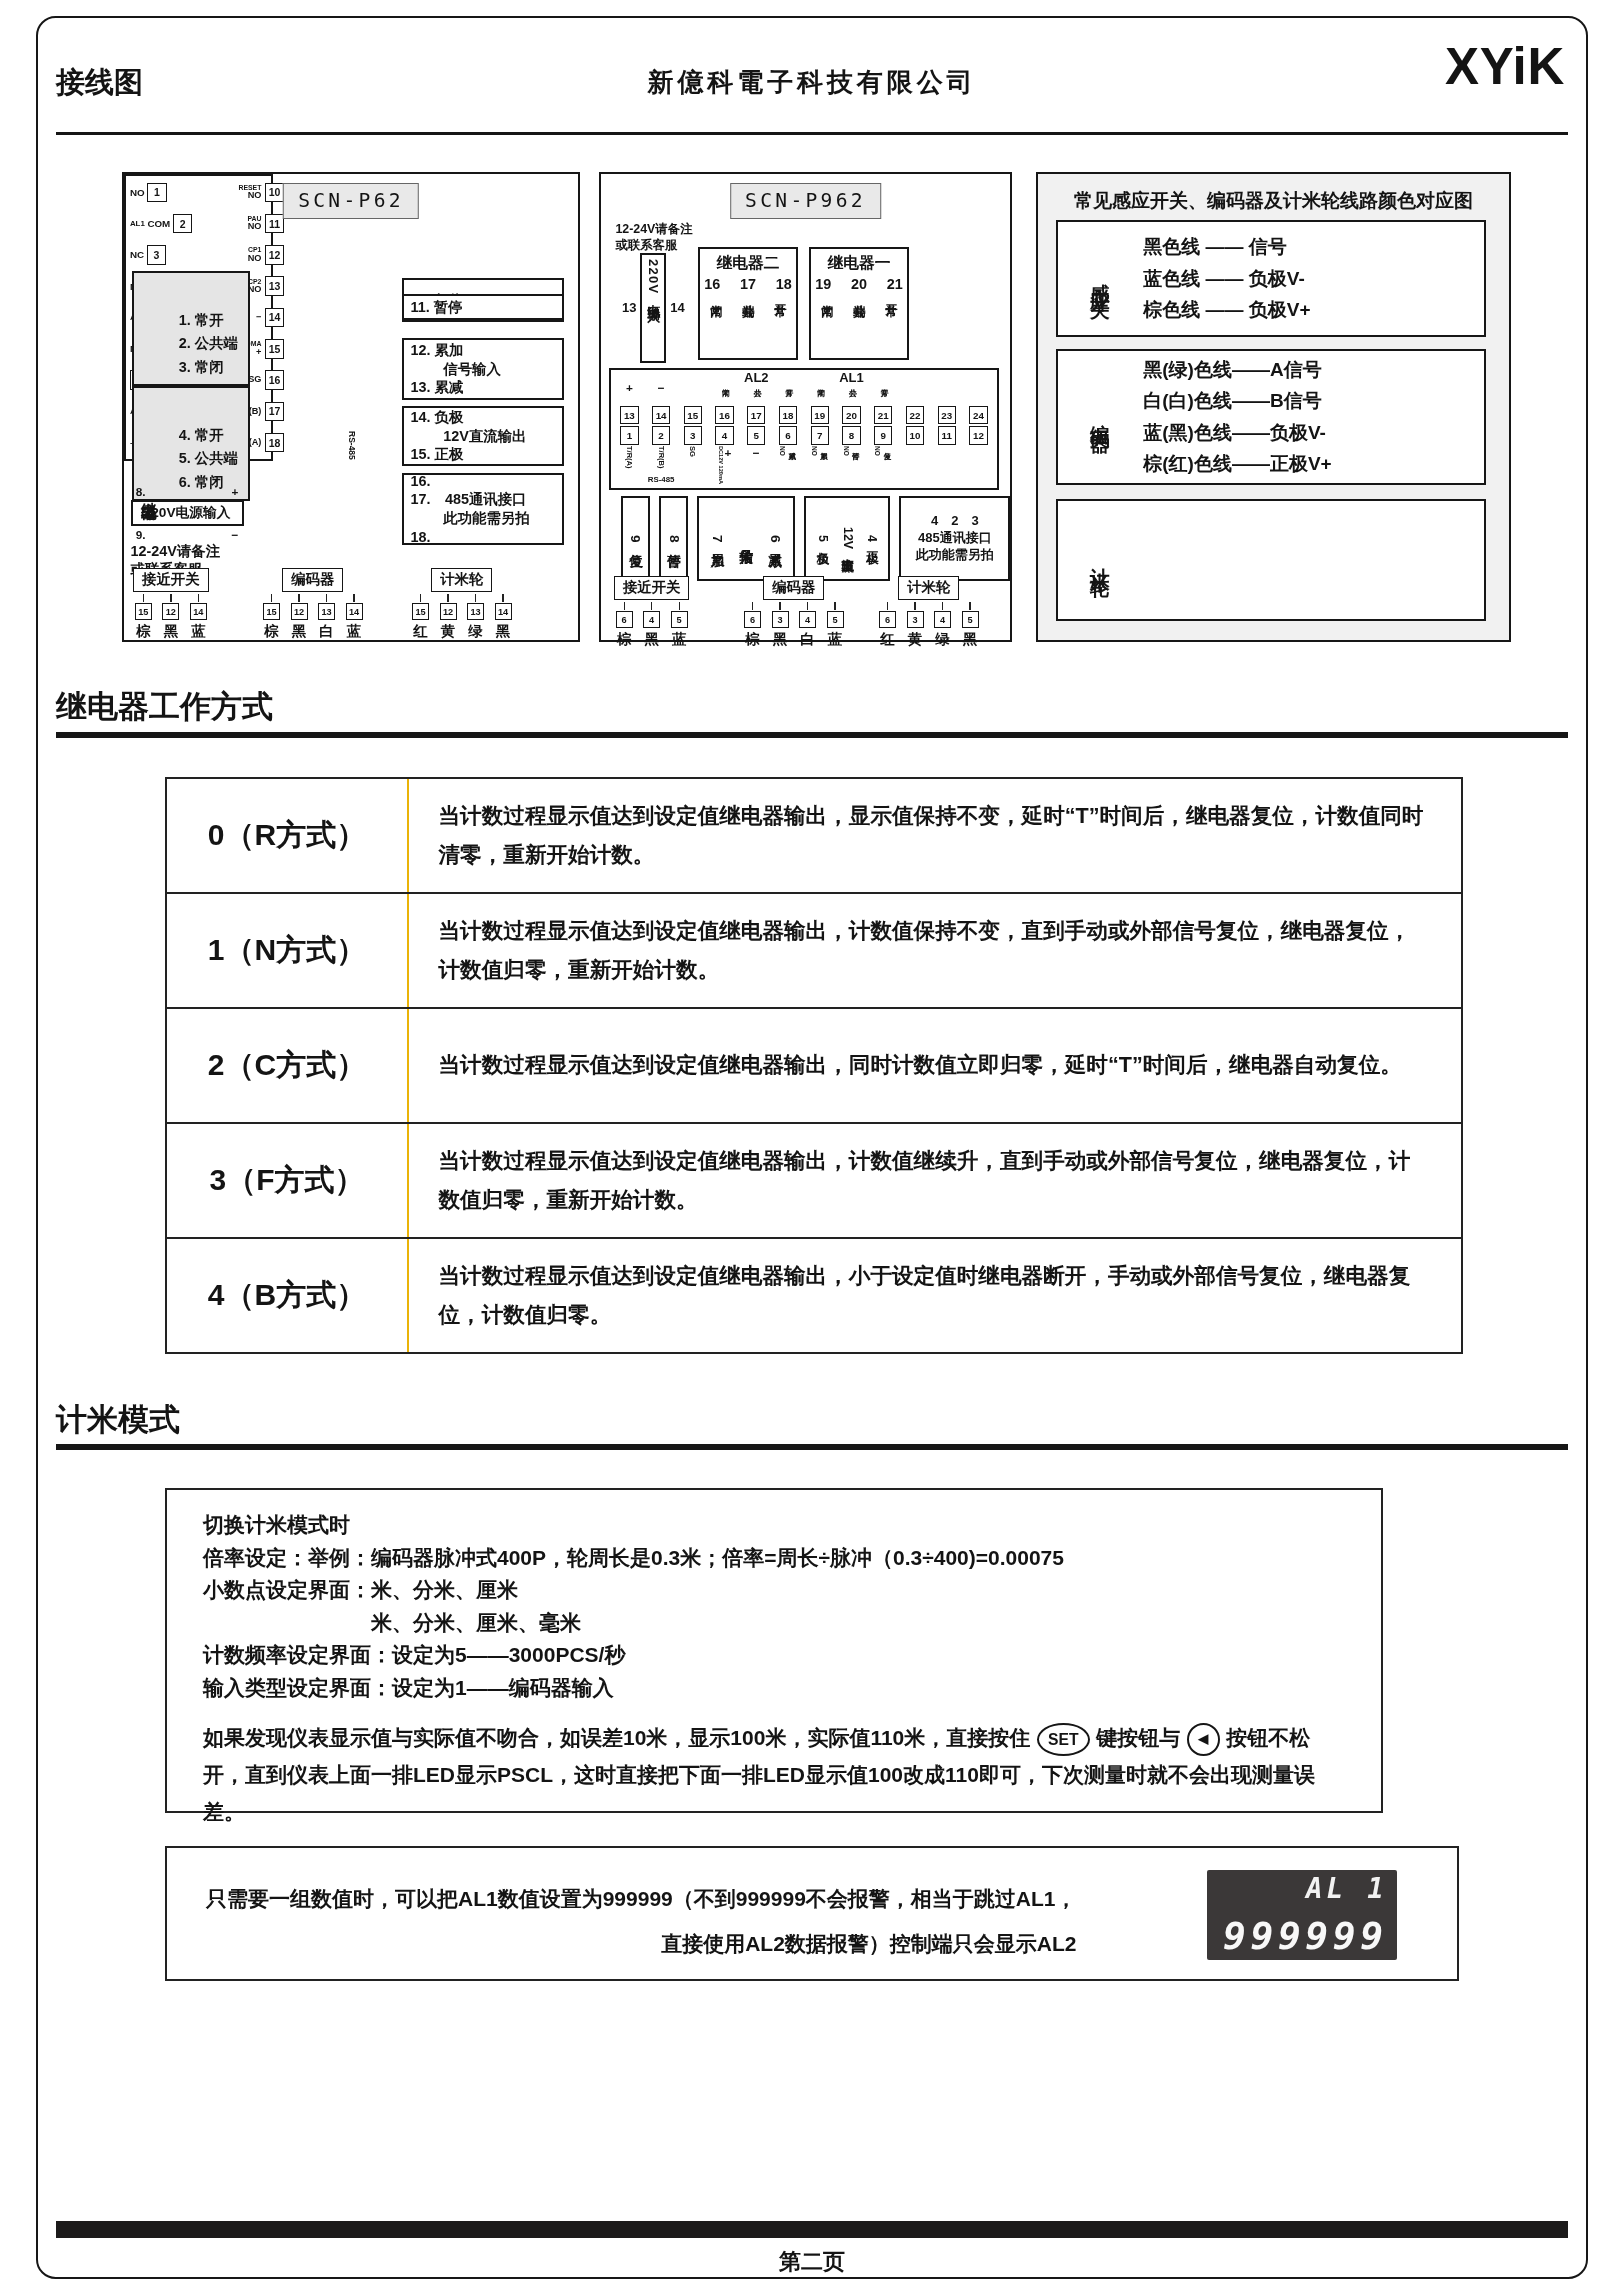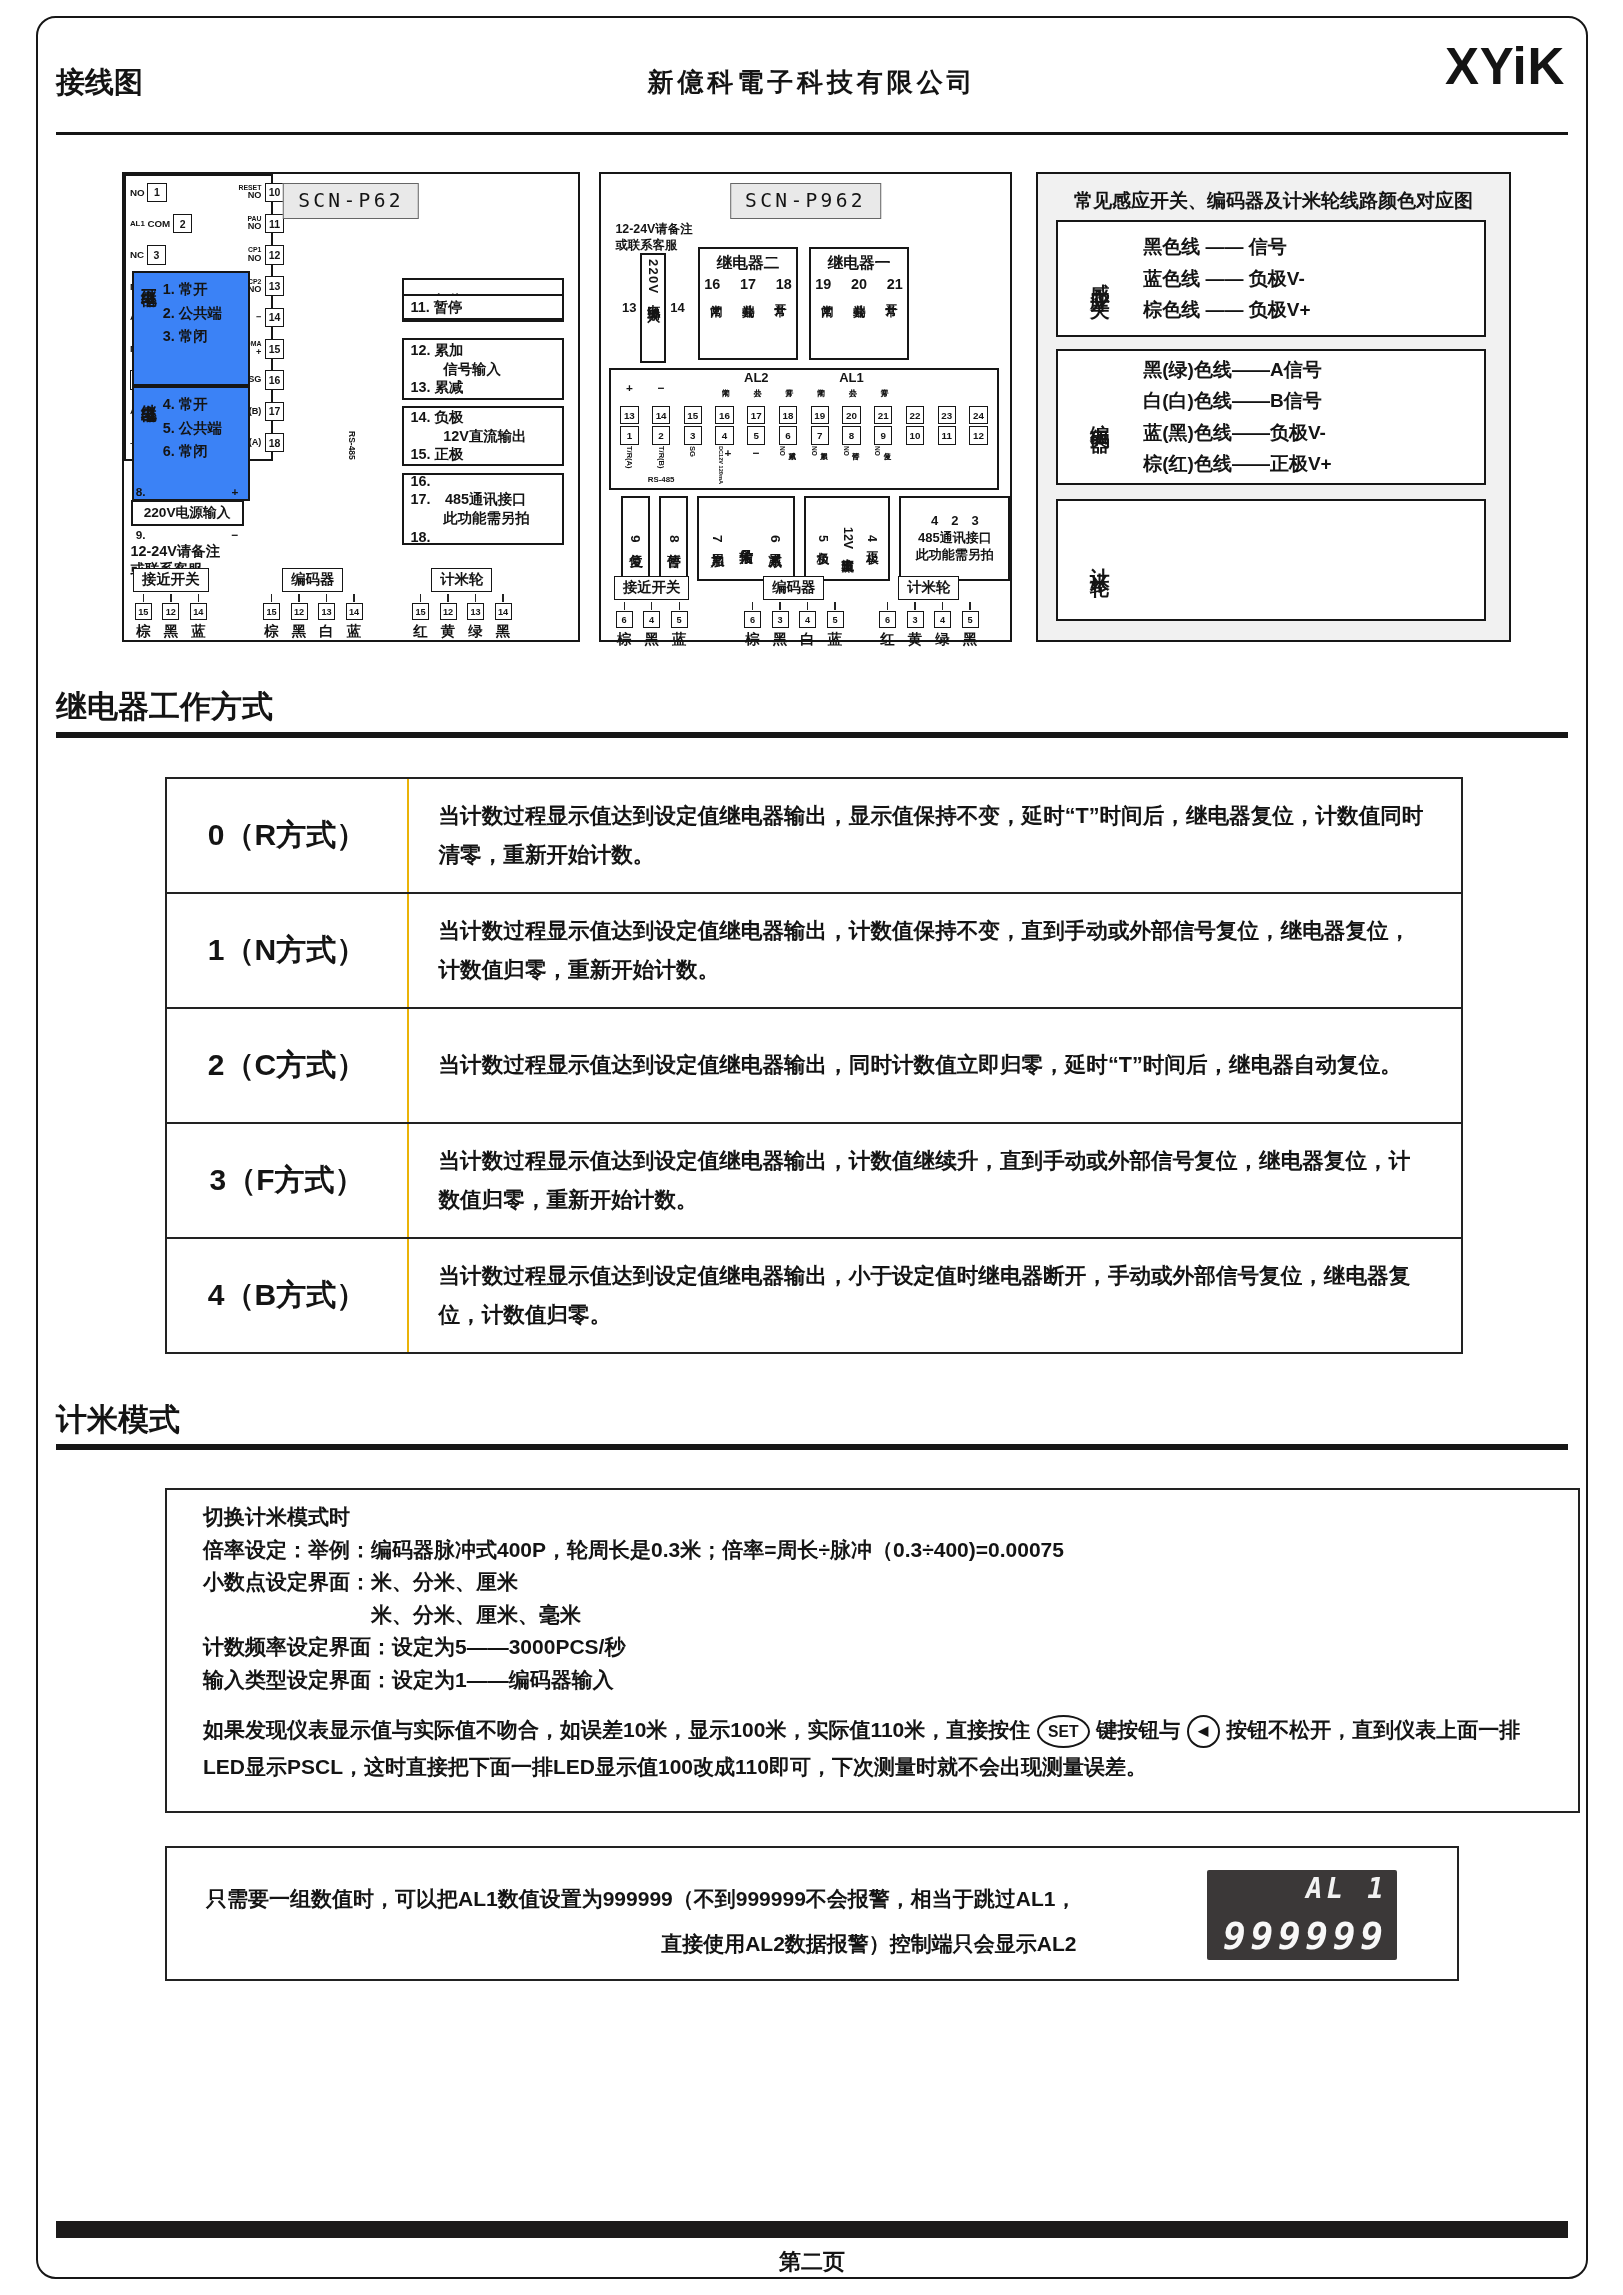--- a/index.html
+++ b/index.html
@@ -15,21 +15,21 @@
   #h-rule{left:56px;right:56px;top:132px;height:2.6px;background:#161616;}
   
   .dbox{border:2px solid #161616;background:#fff;}
   #d1{left:122px;top:172px;width:454px;height:466px;}
   #d2{left:599px;top:172px;width:409px;height:466px;}
   #d3{left:1036px;top:172px;width:471px;height:466px;background:#f1f1f1;}
   .dtitle{position:absolute;left:50%;top:9.2px;transform:translateX(-50%);
           border:1.3px solid #666;background:#e9e9e9;padding:5.2px 14.4px;
           font-family:"DejaVu Sans Mono",monospace;font-size:19.6px;letter-spacing:3.3px;}
   
-  .rlybx{position:absolute;border:2px solid #161616;display:flex;align-items:flex-start;gap:4px;padding:2.6px 3.9px;background:#3b82f6;}
+  .rlybx{position:absolute;border:2px solid #161616;display:flex;align-items:flex-end;gap:20px;padding:2.6px 3.9px;background:#e5e5e5;}
   #d1-relay1{left:7.9px;top:97px;width:106px;height:106px;}
   #d1-relay2{left:7.9px;top:212px;width:106px;height:106px;}
   .vname{writing-mode:vertical-rl;font-size:15.7px;font-weight:700;letter-spacing:2px;}
   .rlines .line{font-size:14.4px;font-weight:700;margin:4.6px 0;white-space:nowrap;}
   
   #d1-pwr{left:6.5px;top:311px;width:113px;}
   #d1-pwr .pline{display:flex;justify-content:space-between;font-size:11.8px;font-weight:700;padding:0 5.2px;}
   #d1-pwr .pbox{border:2px solid #161616;font-size:13.7px;font-weight:800;text-align:center;padding:2px 2.6px;margin:1.3px 0;white-space:nowrap;}
   #d1-pwr .pnote .line{font-size:14.4px;font-weight:700;line-height:1.25;}
   
@@ -121,22 +121,22 @@
   .sect-rule{left:56px;right:56px;height:5.9px;background:#161616;}
   #s1-rule{top:732px;} #s2-rule{top:1444px;}
   
   #modes{left:165px;top:777px;width:1294px;border:2.6px solid #222;background:#fff;}
   .mrow{display:flex;min-height:113px;}
   .mrow + .mrow{border-top:2px solid #222;}
   .mc1{width:240px;flex:none;display:flex;align-items:center;justify-content:center;
        font-size:30px;font-weight:800;border-right:2px solid #eab308;}
   .mc2{flex:1;display:flex;align-items:center;padding:14.4px 29.5px;font-size:21.6px;font-weight:700;line-height:1.8;}
   
-  #mbox{left:165px;top:1488px;width:1415px;height:325px;border:2.6px solid #222;
-        box-sizing:border-box;padding:11px 36px;}
+  #mbox{left:165px;top:1488px;width:1218px;height:325px;border:2.6px solid #222;
+        box-sizing:border-box;padding:19px 36px;}
   #mlines .line{font-size:21px;font-weight:700;line-height:1.55;}
   #mlines .line:nth-child(4){padding-left:168px;}
   #mnote{margin-top:16px;font-size:21px;font-weight:700;line-height:1.75;}
   .key{display:inline-flex;align-items:center;justify-content:center;border:2px solid #161616;
        border-radius:50%;height:29px;padding:0 9.2px;font-size:15.7px;font-weight:800;
        margin:0 6.5px;vertical-align:middle;}
   .key.round{width:29px;padding:0;font-size:13px;}
   
   #albox{left:165px;top:1846px;width:1294px;height:135px;border:2.6px solid #222;box-sizing:border-box;}
   #altext{position:absolute;left:39px;top:27.5px;}

